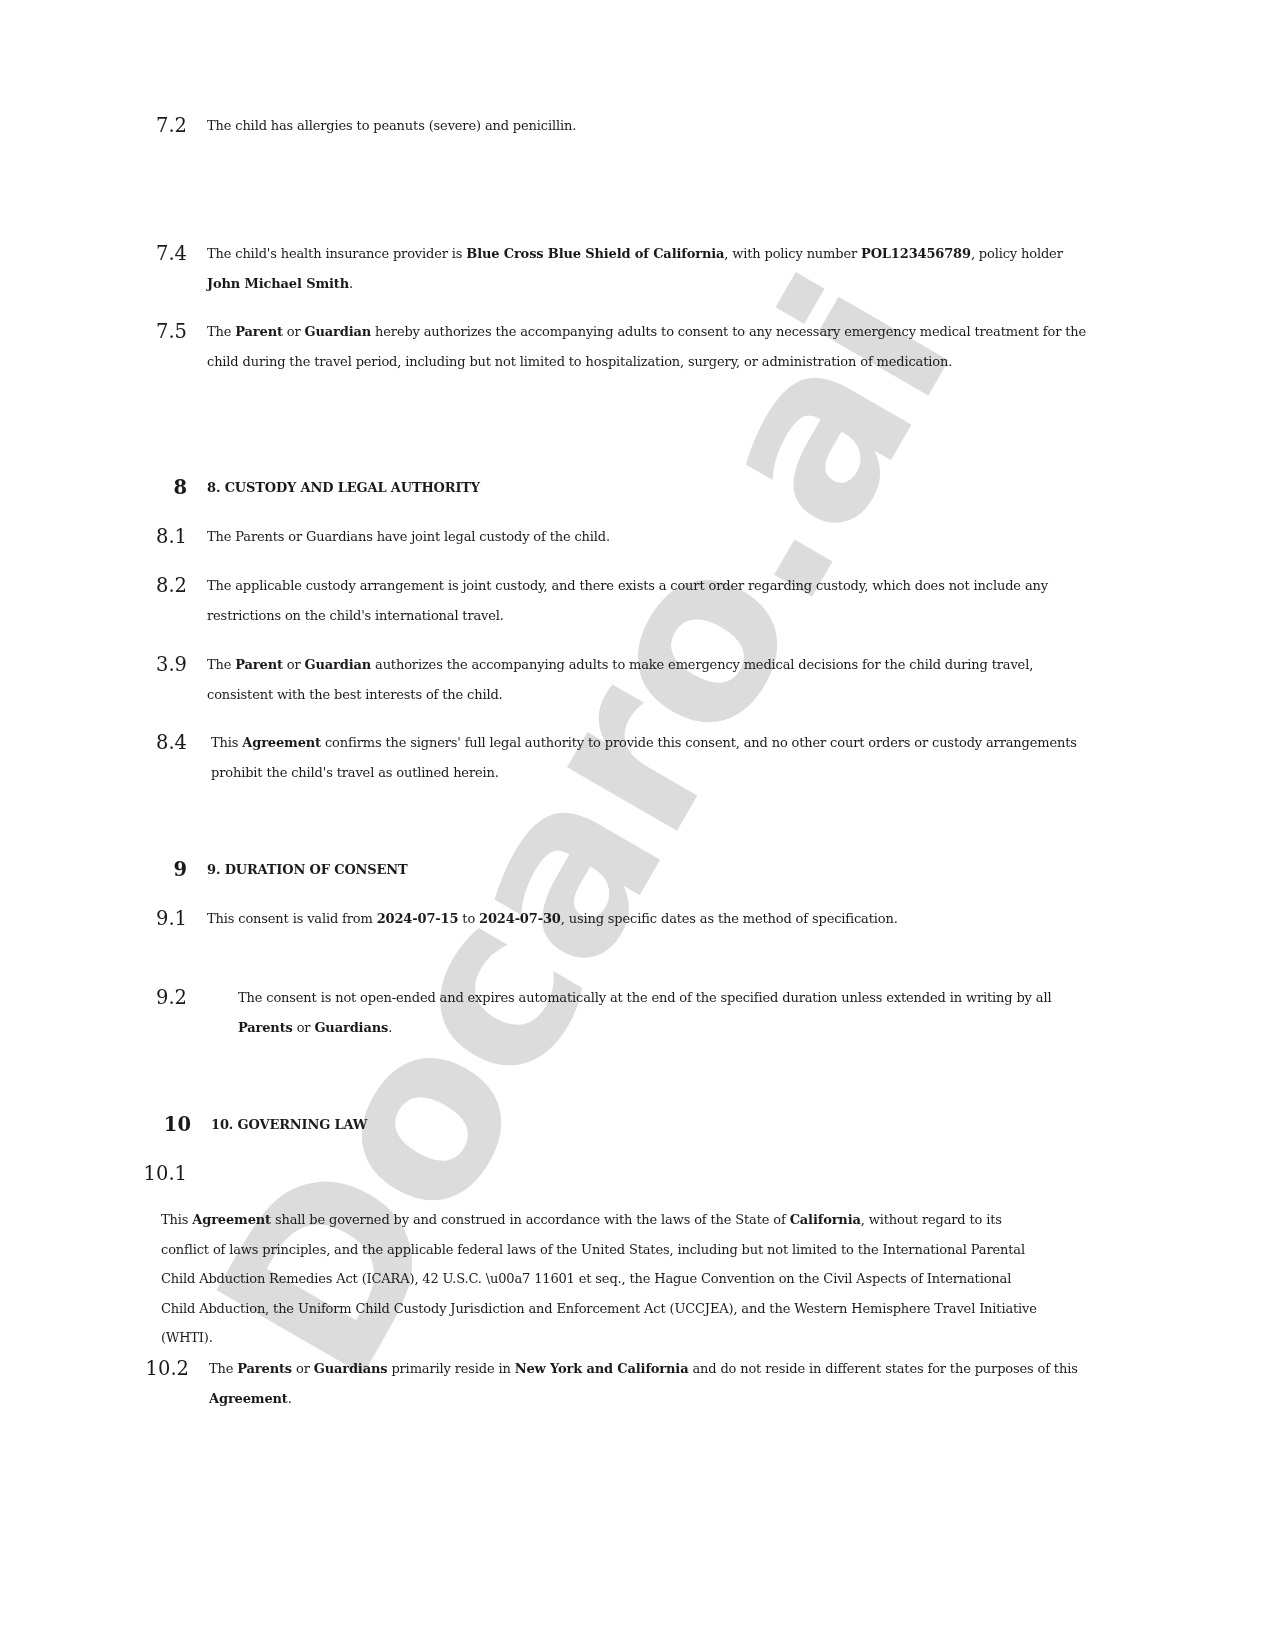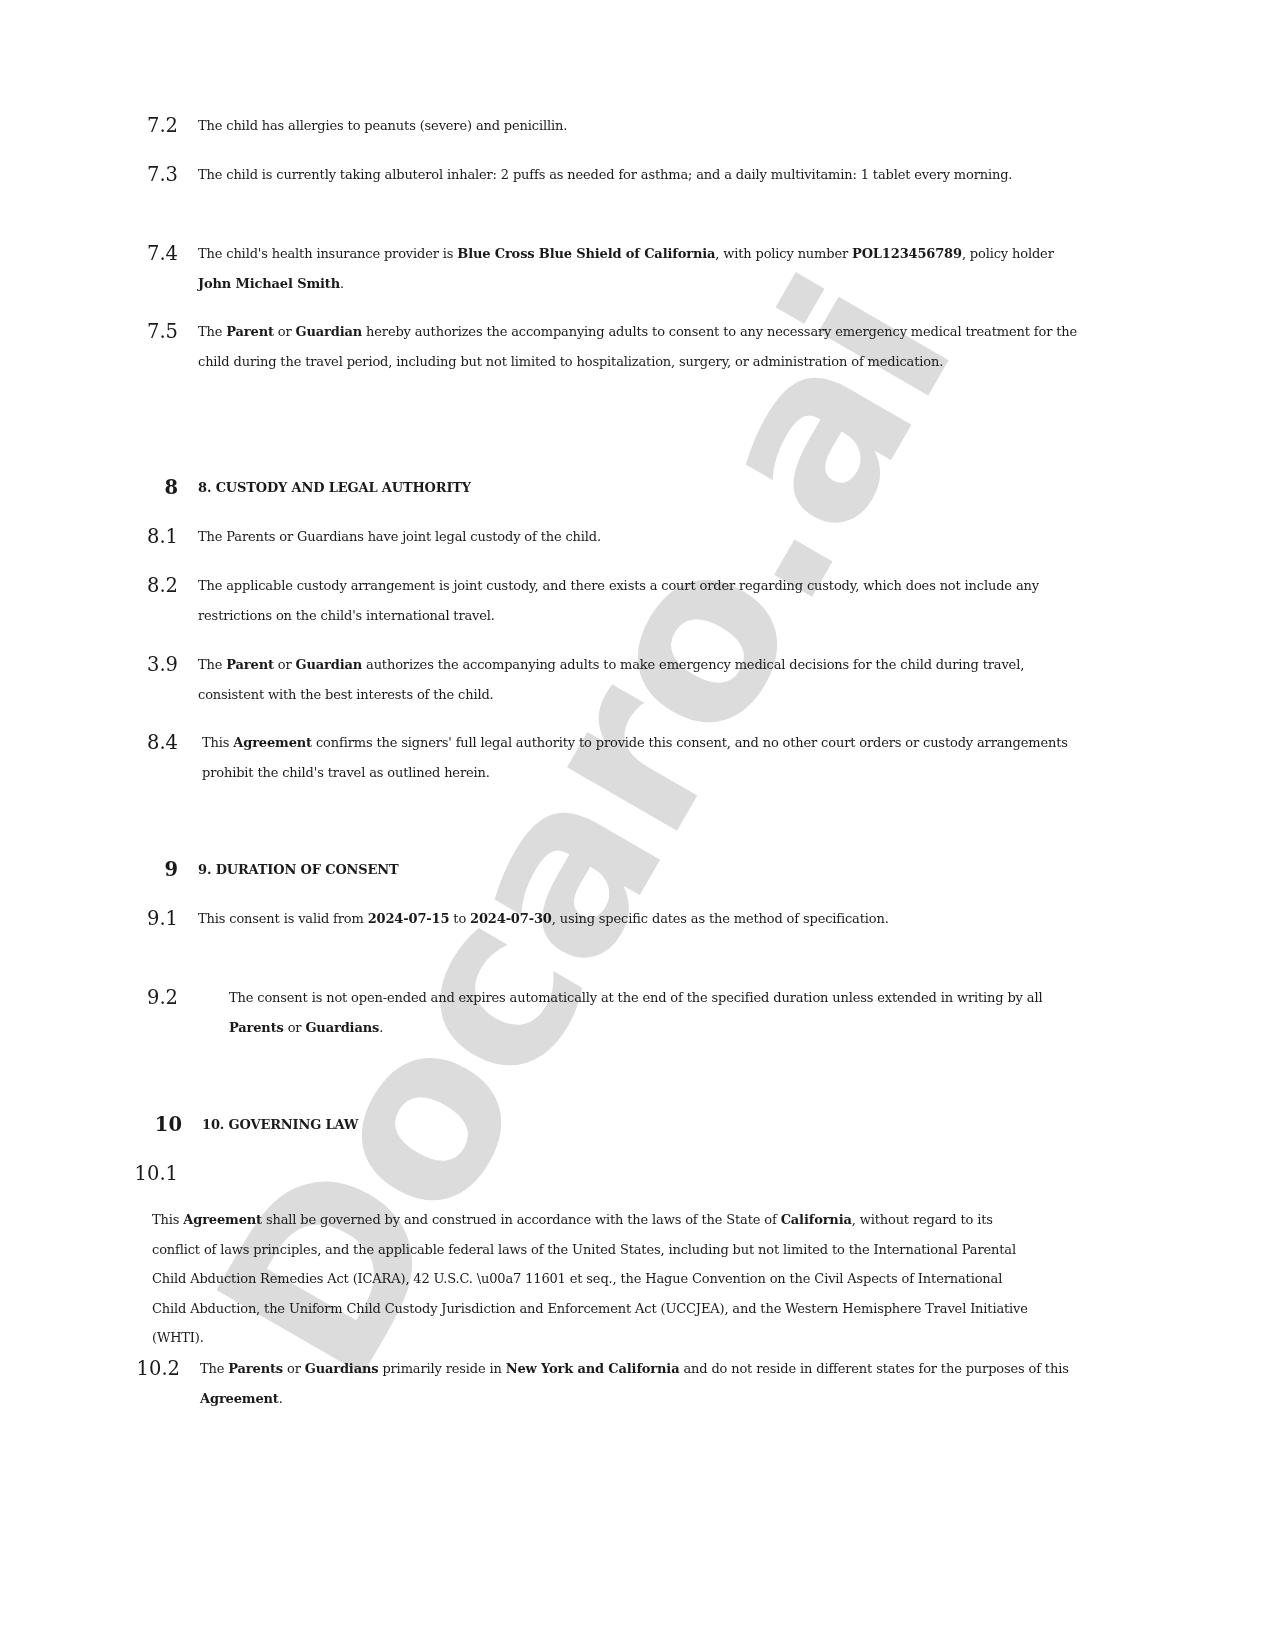--- a/index.html
+++ b/index.html
@@ -33,21 +33,21 @@
     .page {
       position: absolute;
       left: 0;
       top: 0;
       width: 1275px;
       height: 1650px;
       z-index: 1;
     }
     .item {
       position: absolute;
-      left: 132px;
+      left: 141px;
       width: 950px;
       display: flex;
       align-items: flex-start;
     }
     .num {
       width: 46px;
       text-align: right;
       font-size: 19.5px;
       line-height: 29.5px;
       flex: 0 0 46px;
@@ -69,24 +69,20 @@
 
 <div class="watermark">Docaro.ai</div>
 
 <div class="page">
 
   <div class="item" style="top:111px;">
     <span class="num">7.2</span>
     <span class="txt"><span>The child has allergies to peanuts (severe) and penicillin.</span></span>
   </div>
 
-  <div class="item" style="top:160px;">
-    <span class="num">7.3</span>
-    <span class="txt"><span>The child is currently taking albuterol inhaler: 2 puffs as needed for asthma; and a daily multivitamin: 1 tablet every morning.</span></span>
-  </div>
 
   <div class="item" style="top:239px;">
     <span class="num">7.4</span>
     <span class="txt"><span>The child's health insurance provider is </span><b>Blue Cross Blue Shield of California</b><span>, with policy number </span><b>POL123456789</b><span>, policy holder </span><b>John Michael Smith</b><span>.</span></span>
   </div>
 
   <div class="item" style="top:317px;">
     <span class="num">7.5</span>
     <span class="txt"><span>The </span><b>Parent</b><span> or </span><b>Guardian</b><span> hereby authorizes the accompanying adults to consent to any necessary emergency medical treatment for the child during the travel period, including but not limited to hospitalization, surgery, or administration of medication.</span></span>
   </div>

